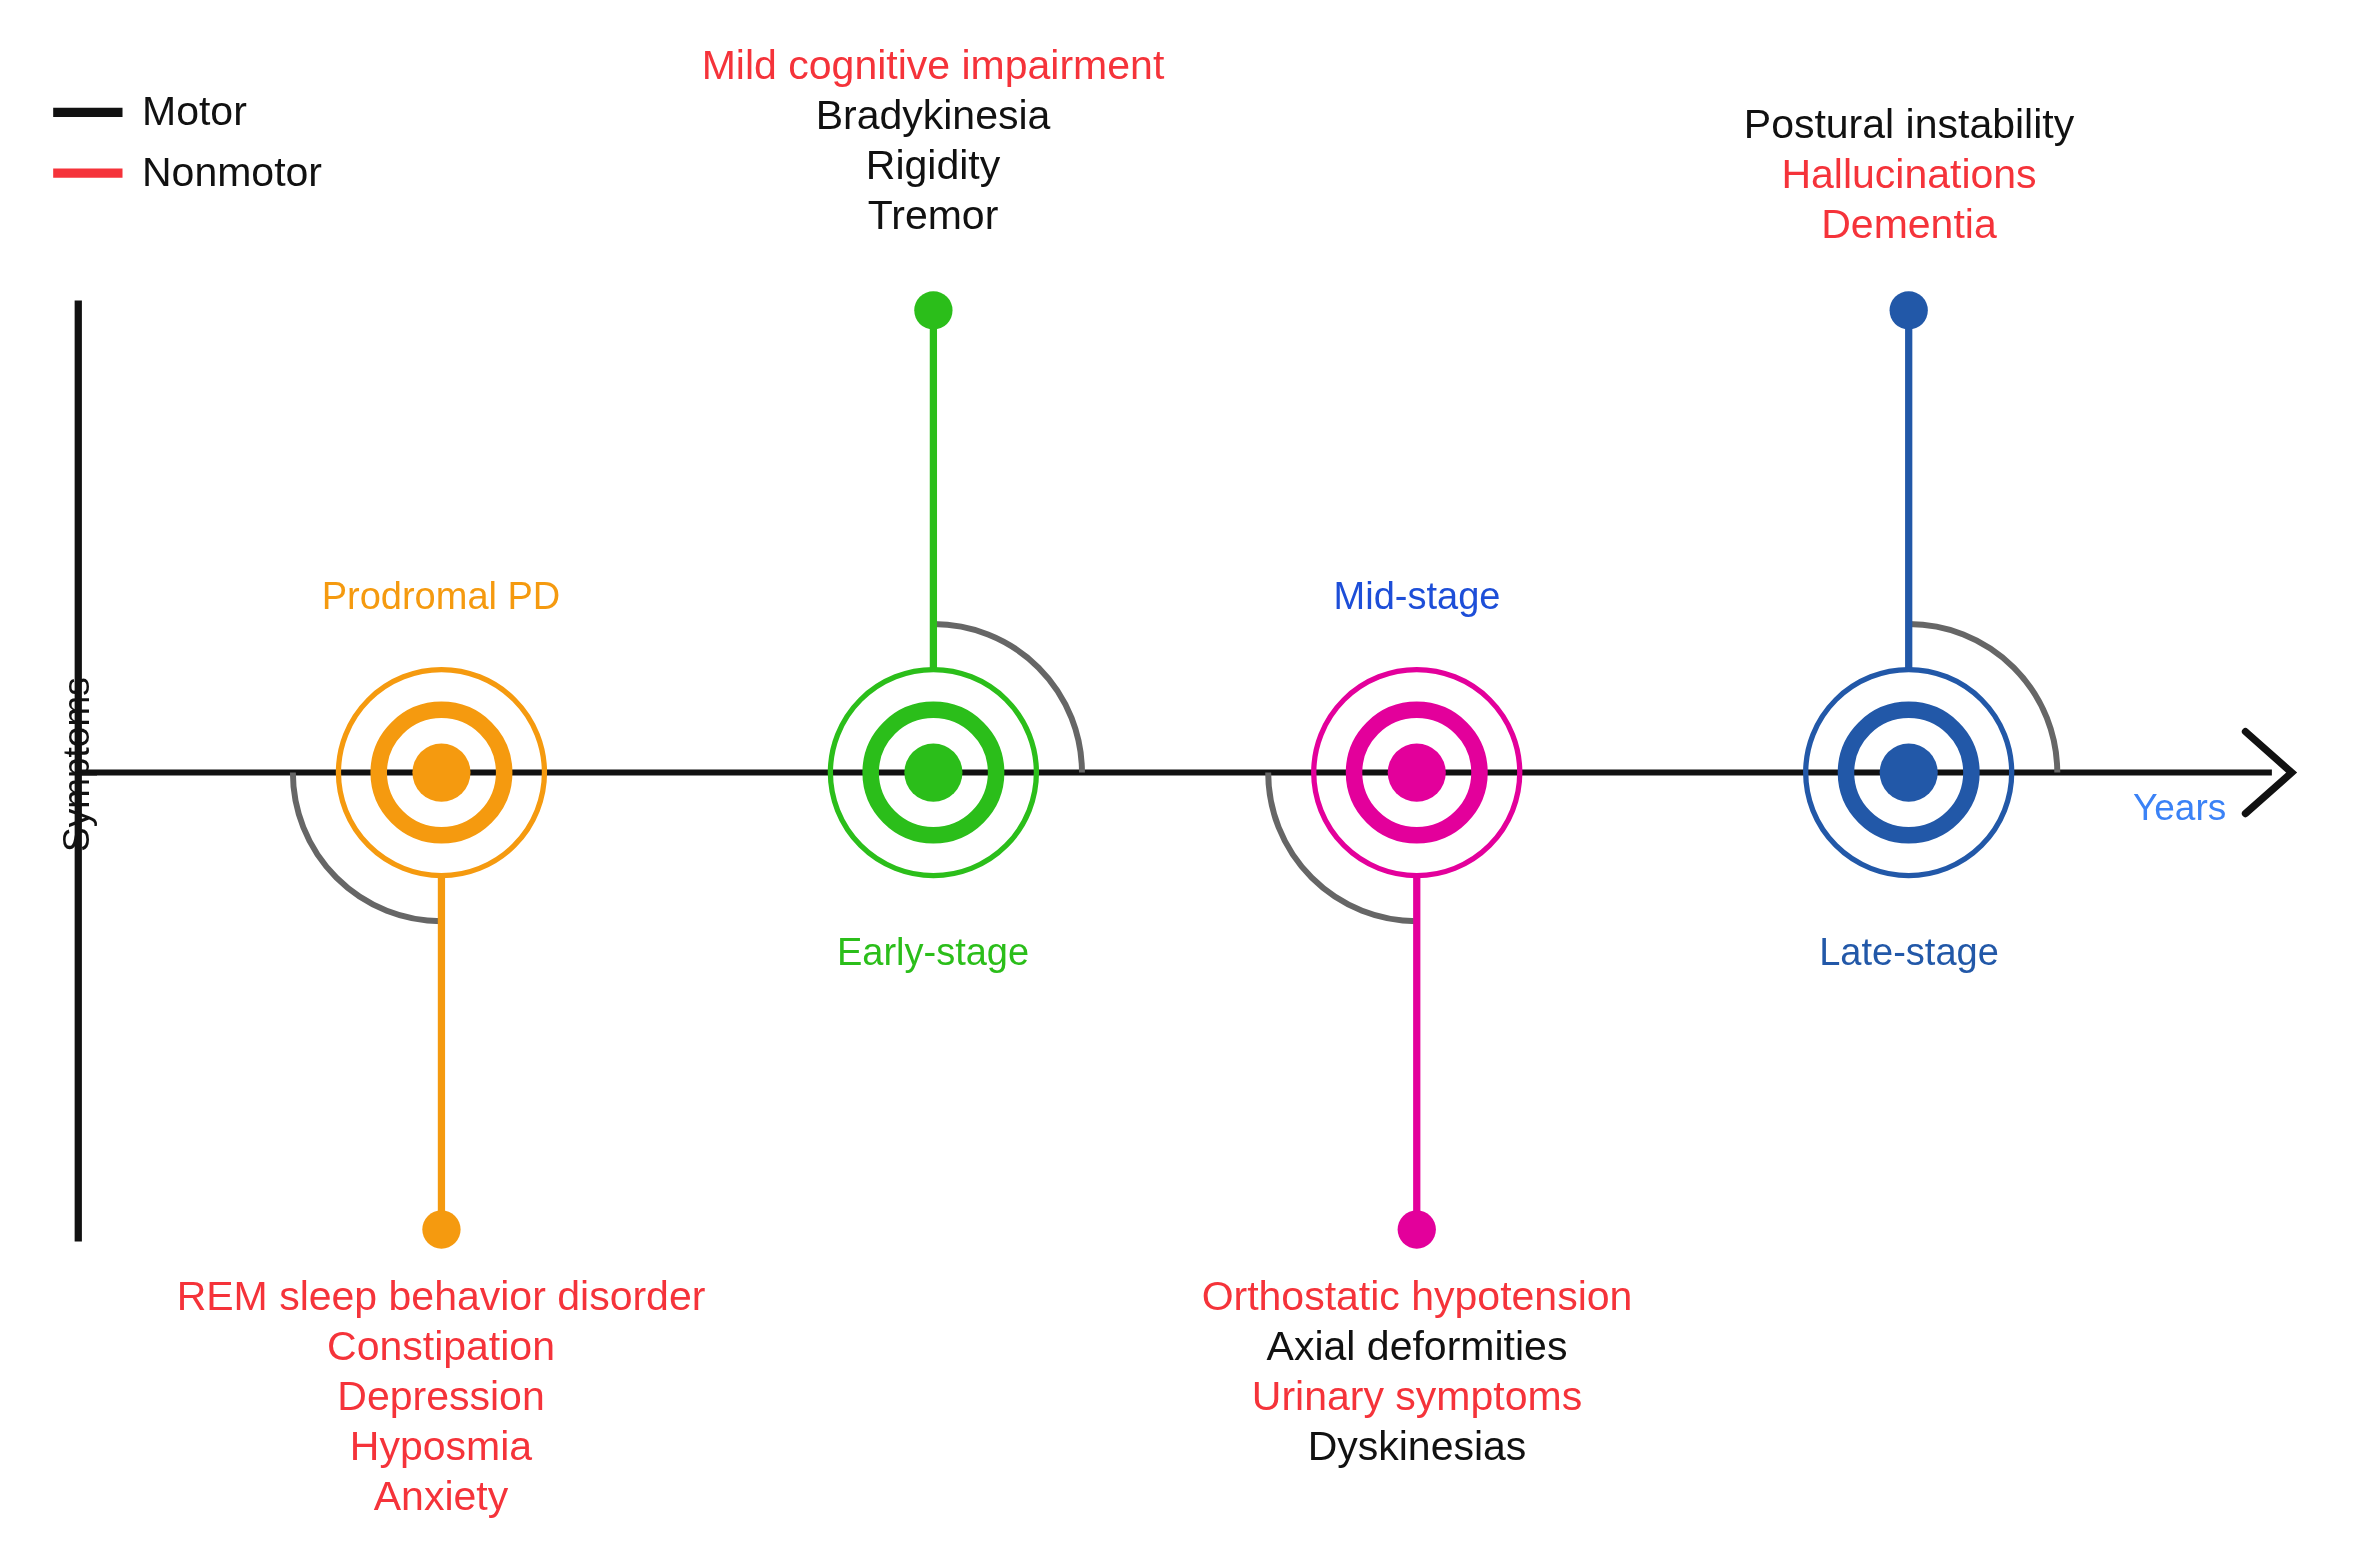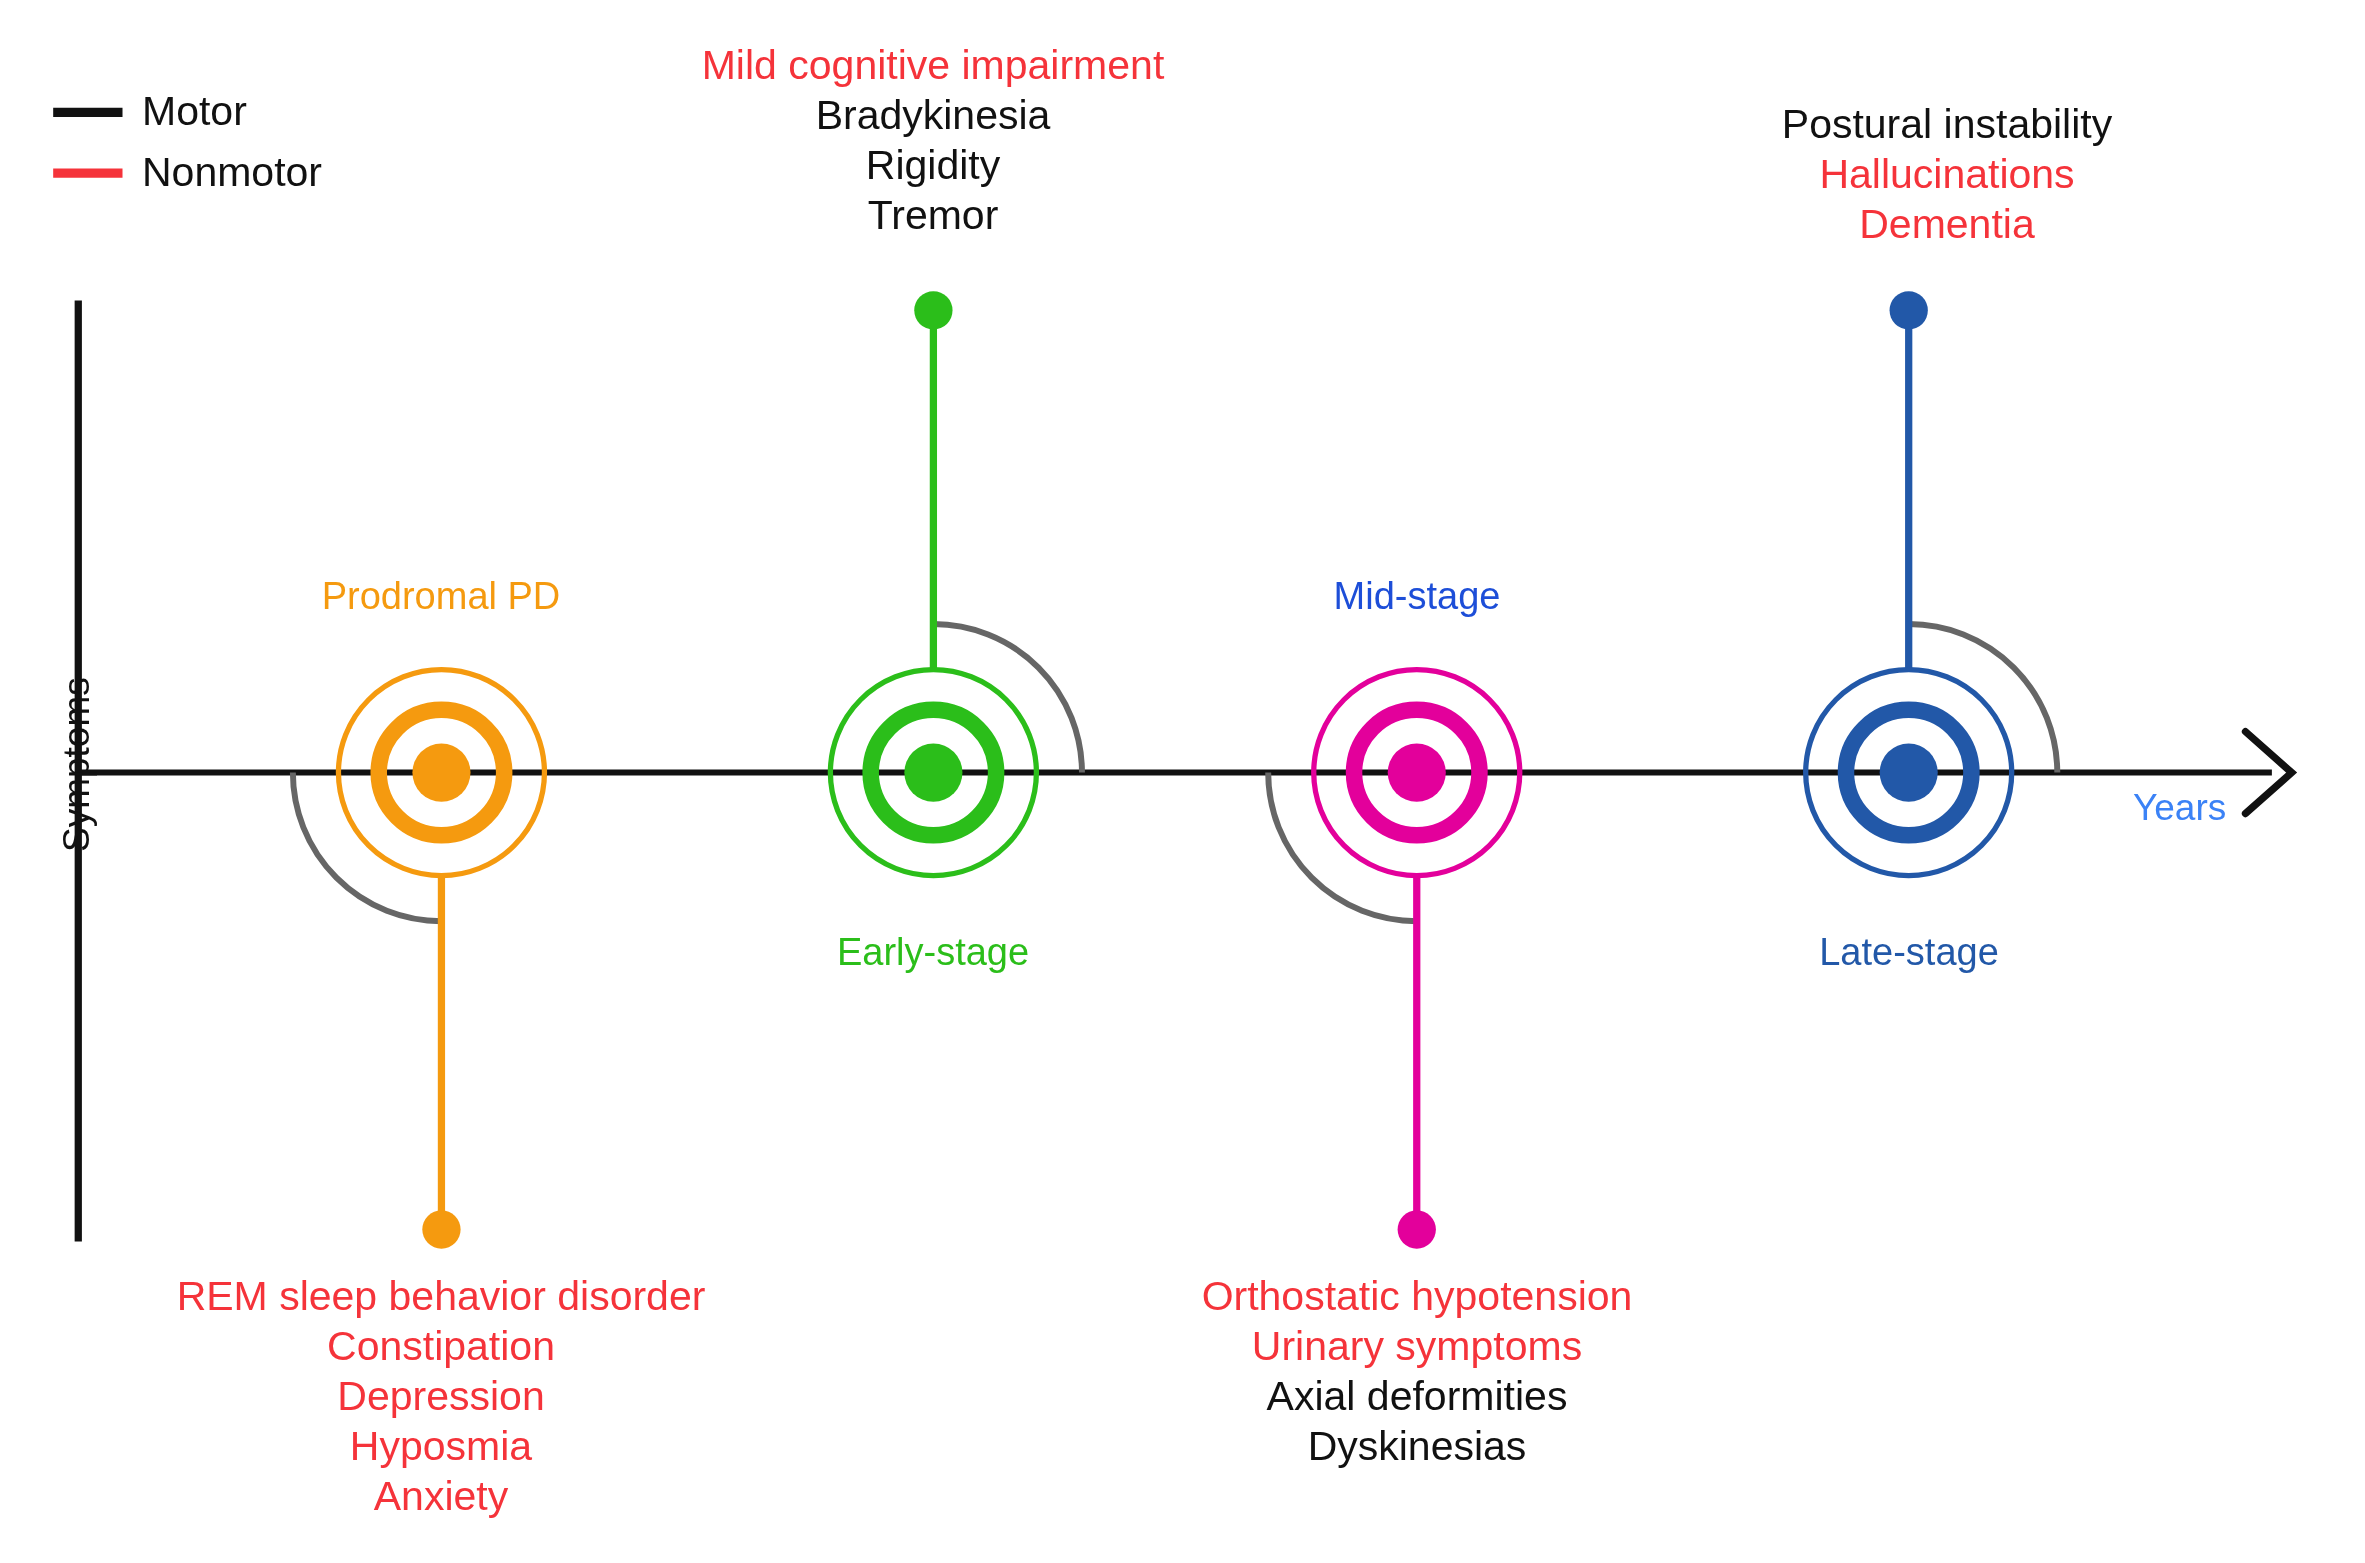--- a/index.html
+++ b/index.html
@@ -133,25 +133,25 @@
 
   <div class="sym-block" style="left:933px; top:40px; transform:translateX(-50%);">
     <div class="sym sym-nonmotor">Mild cognitive impairment</div>
     <div class="sym sym-motor">Bradykinesia</div>
     <div class="sym sym-motor">Rigidity</div>
     <div class="sym sym-motor">Tremor</div>
   </div>
 
   <div class="sym-block" style="left:1417px; top:1271px; transform:translateX(-50%);">
     <div class="sym sym-nonmotor">Orthostatic hypotension</div>
+    <div class="sym sym-motor">Axial deformities</div>
     <div class="sym sym-nonmotor">Urinary symptoms</div>
-    <div class="sym sym-motor">Axial deformities</div>
     <div class="sym sym-motor">Dyskinesias</div>
   </div>
 
-  <div class="sym-block" style="left:1909px; top:99px; transform:translateX(-50%);margin-left:38px;">
+  <div class="sym-block" style="left:1909px; top:99px; transform:translateX(-50%);">
     <div class="sym sym-motor">Postural instability</div>
     <div class="sym sym-nonmotor">Hallucinations</div>
     <div class="sym sym-nonmotor">Dementia</div>
   </div>
 
 </div>
 
 
 </body></html>

